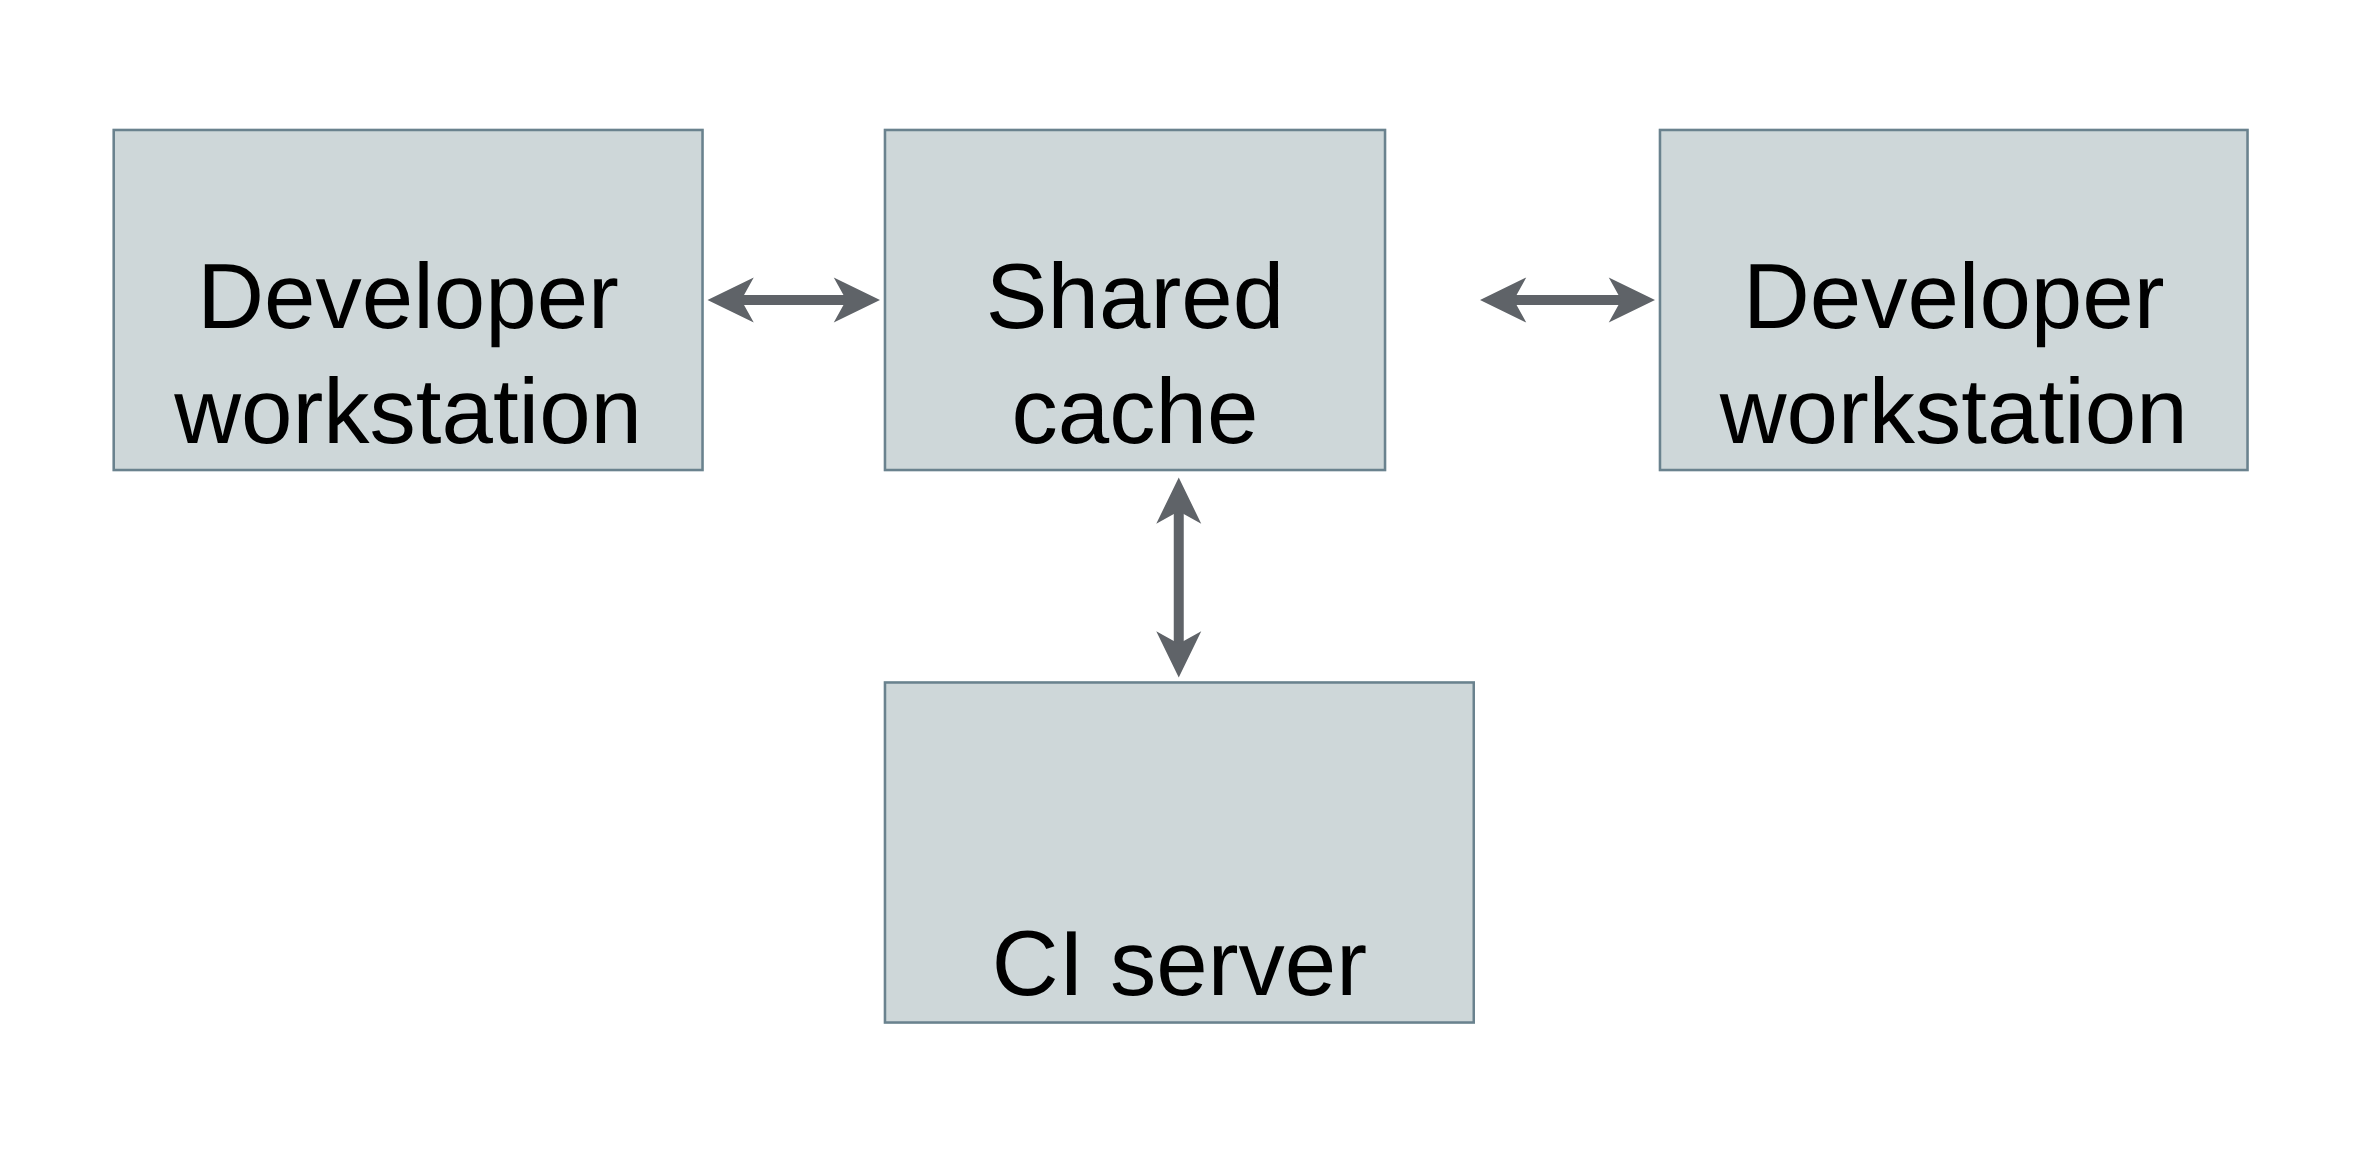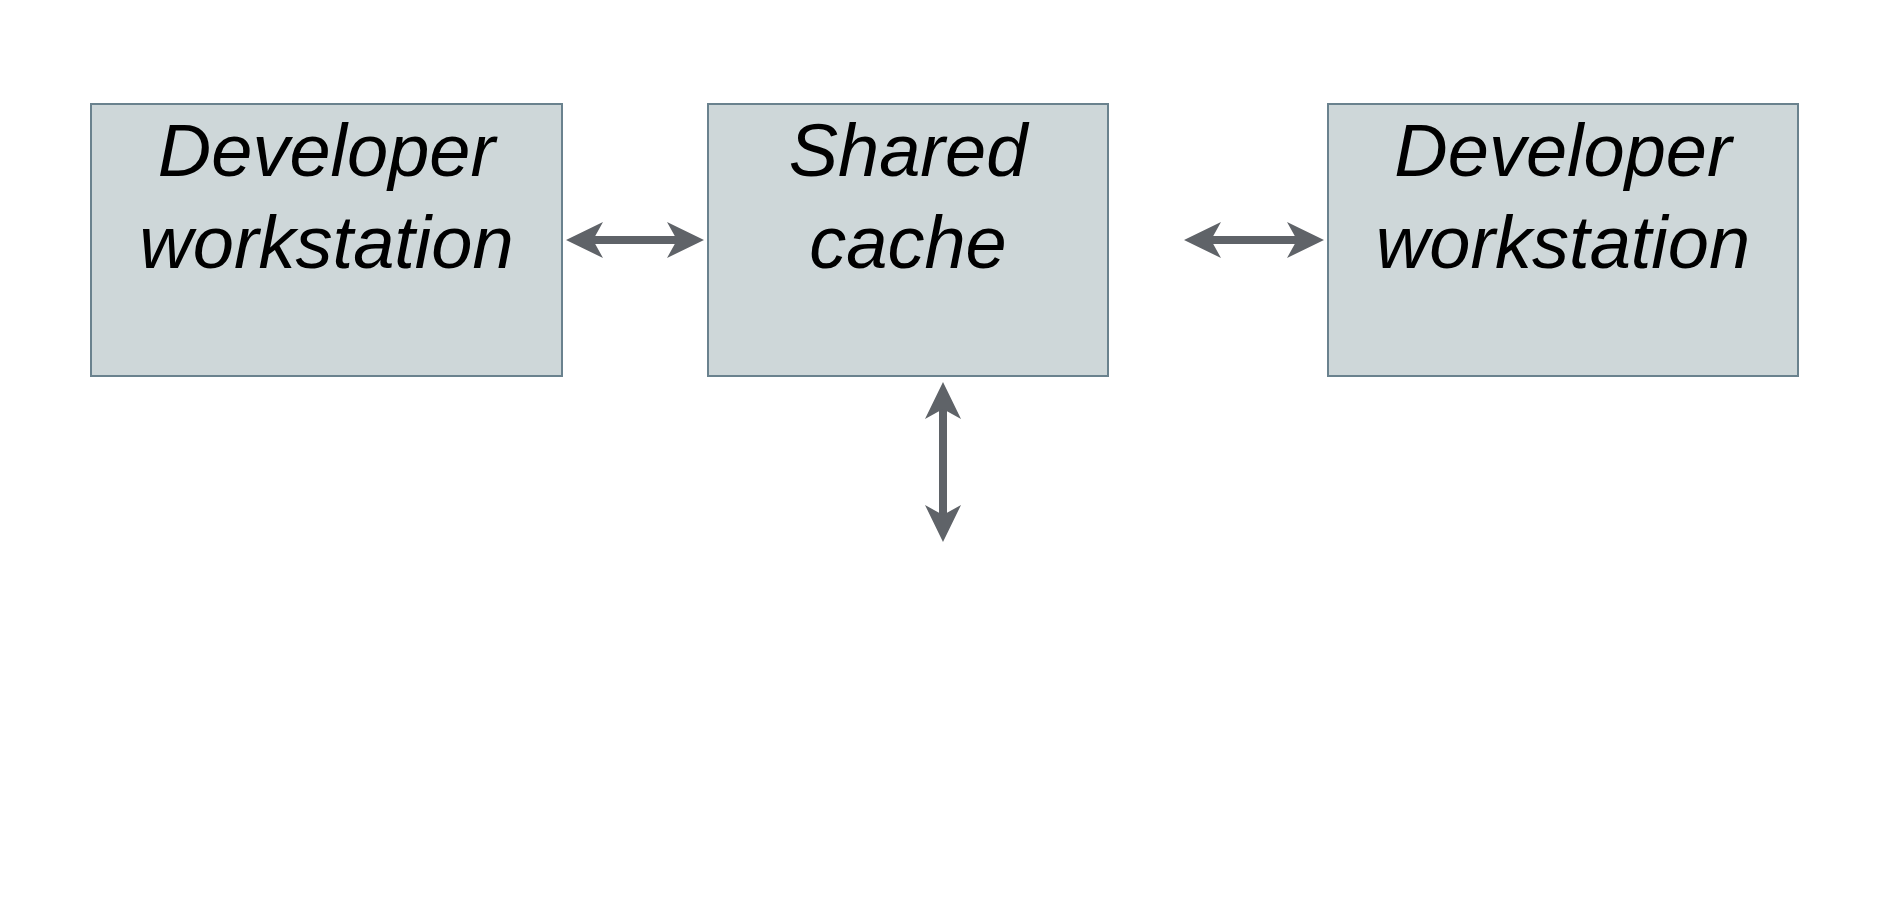--- a/index.html
+++ b/index.html
@@ -14,24 +14,23 @@
     background: var(--canvas-bg, #ffffff);
     font-family: "Liberation Sans", "DejaVu Sans", sans-serif;
     overflow: hidden;
   }
   .node {
     position: absolute;
     box-sizing: border-box;
     background: var(--node-fill, #ced7d9);
     border: 2px solid var(--node-border, #6a828e);
     display: flex;
-    align-items: flex-start;
+    align-items: flex-end;
     justify-content: center;
     text-align: center;
-    font-style: italic;
   }
   .node-label {
     white-space: pre-line;
     font-size: 74px;
     line-height: 92px;
     color: var(--text, #000000);
     letter-spacing: 0px;
   }
   #node-left-workstation  { left: 90px;   top: 103px; width: 473px; height: 274px; }
   #node-shared-cache      { left: 707px;  top: 103px; width: 402px; height: 274px; }
@@ -88,14 +87,17 @@
   <div class="node" id="node-shared-cache">
     <span class="node-label">Shared
 cache</span>
   </div>
 
   <div class="node" id="node-right-workstation">
     <span class="node-label">Developer
 workstation</span>
   </div>
 
+  <div class="node" id="node-ci-server">
+    <span class="node-label">CI server</span>
+  </div>
 
 </div>
 
 </body></html>

